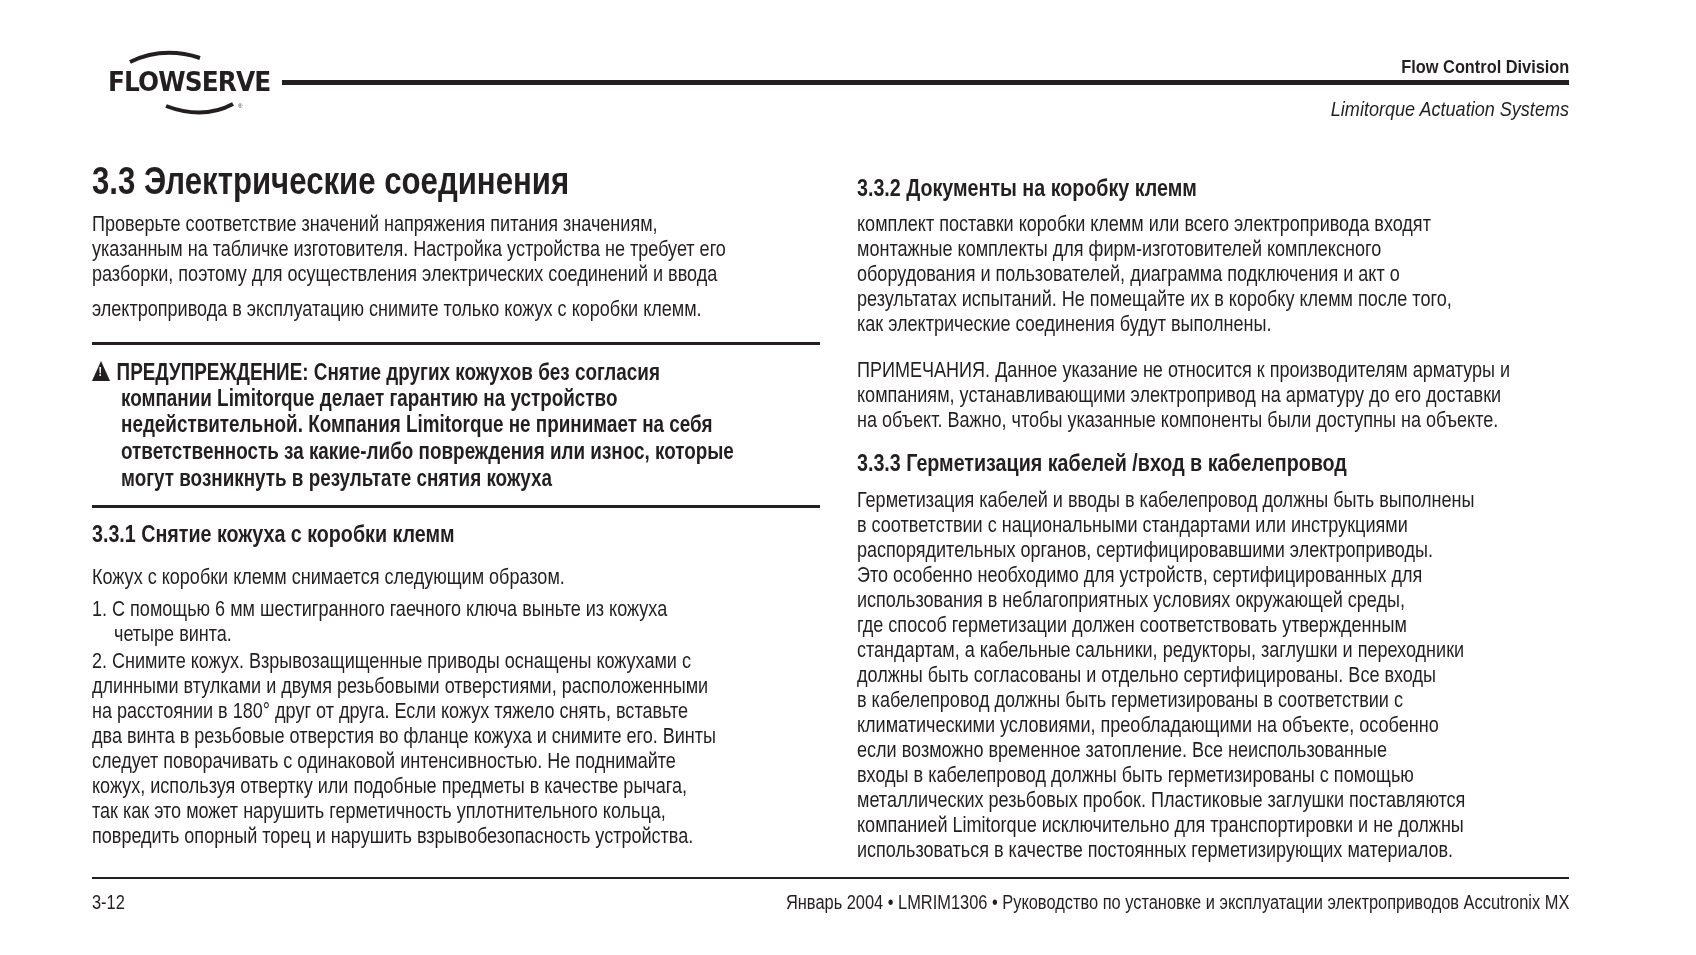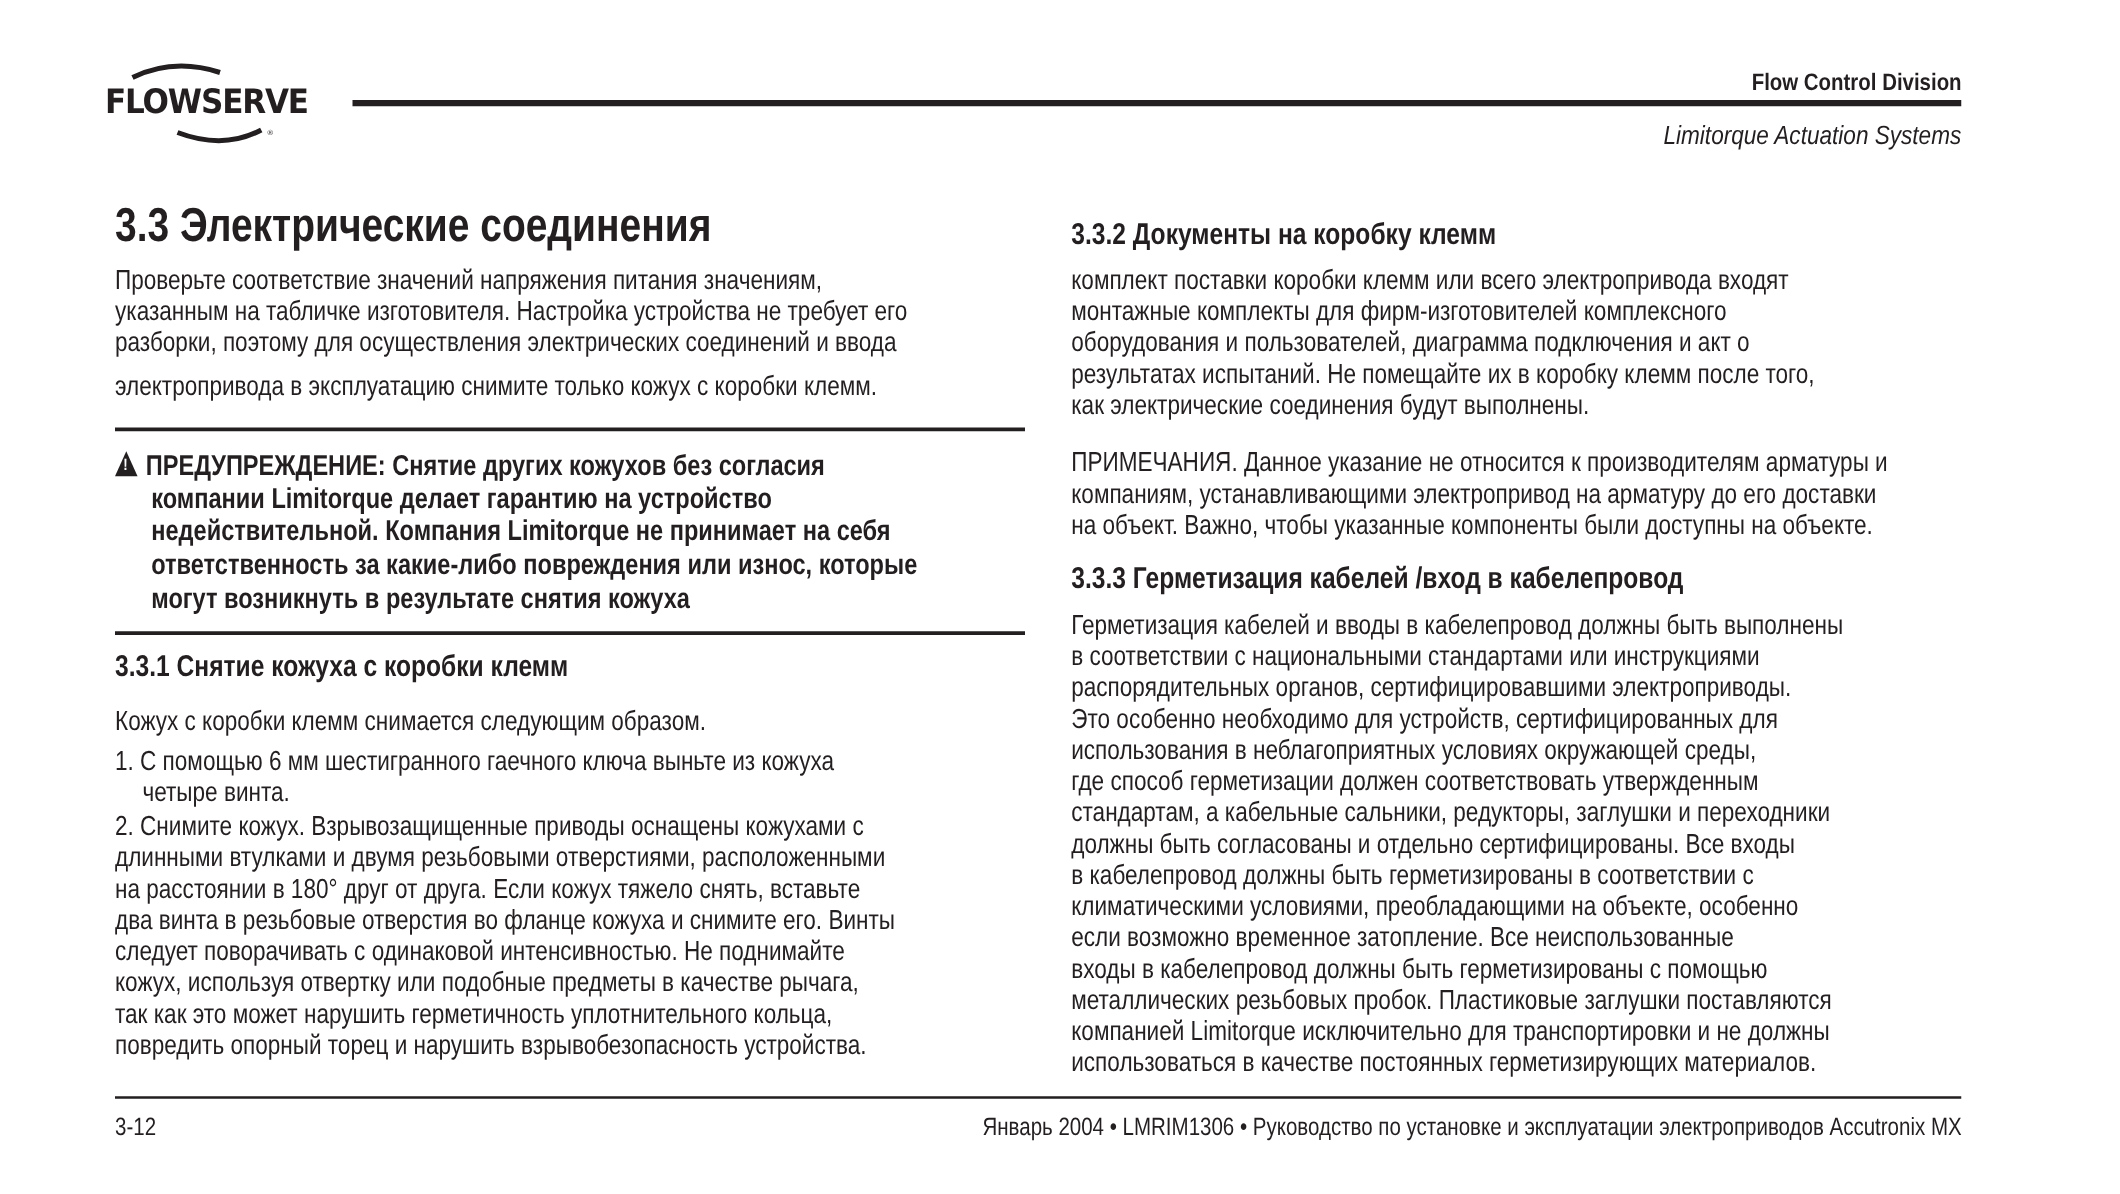--- a/index.html
+++ b/index.html
@@ -1,21 +1,21 @@
 <!DOCTYPE html>
 <html><head>
   <meta charset="utf-8">
   <style>
     html, body { margin: 0; padding: 0; background: #ffffff; }
     body {
       width: 1696px; height: 955px; position: relative; overflow: hidden;
       font-family: "Liberation Sans", sans-serif; color: #231f20;
     }
     
-    .logo { position: absolute; left: 84px; top: 48px; width: 175px; height: 70px; }
+    .logo { position: absolute; left: 108px; top: 48px; width: 175px; height: 70px; }
     .logo-text {
       position: absolute; left: 0; top: 18px; font-family: "DejaVu Sans", sans-serif;
       font-weight: bold; font-size: 27px; letter-spacing: -1px; color: #231f20;
       transform: scaleX(0.92); transform-origin: 0 0; white-space: nowrap;
     }
     .logo svg { position: absolute; left: 0; top: 0; }
     .header-rule { position: absolute; left: 282px; top: 80px; width: 1287px; height: 5px; background: #231f20; }
     .division {
       position: absolute; right: 127px; top: 56px; font-weight: bold; font-size: 19px;
       white-space: nowrap; transform: scaleX(0.86); transform-origin: 100% 0;

